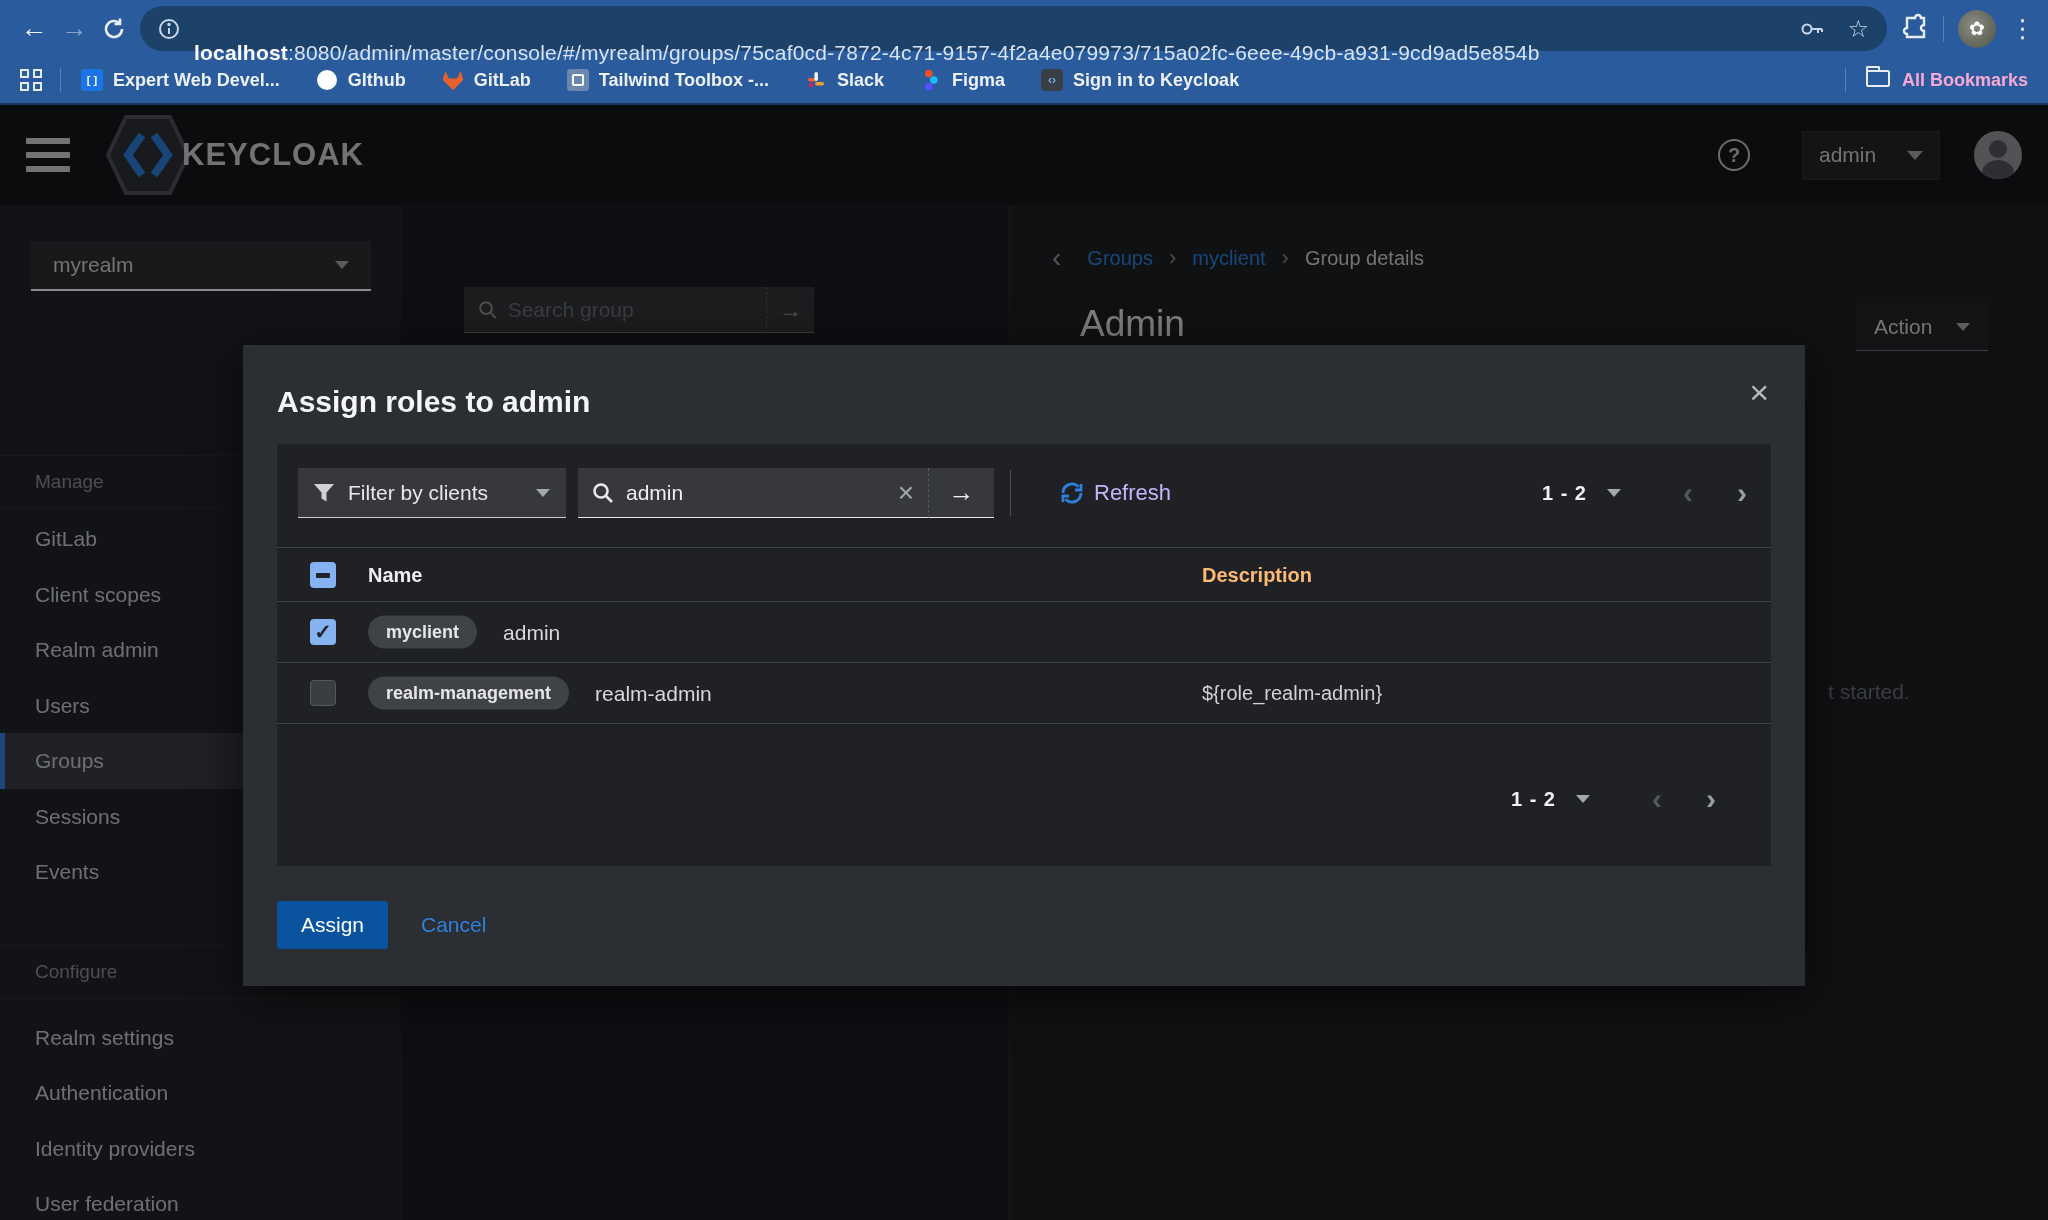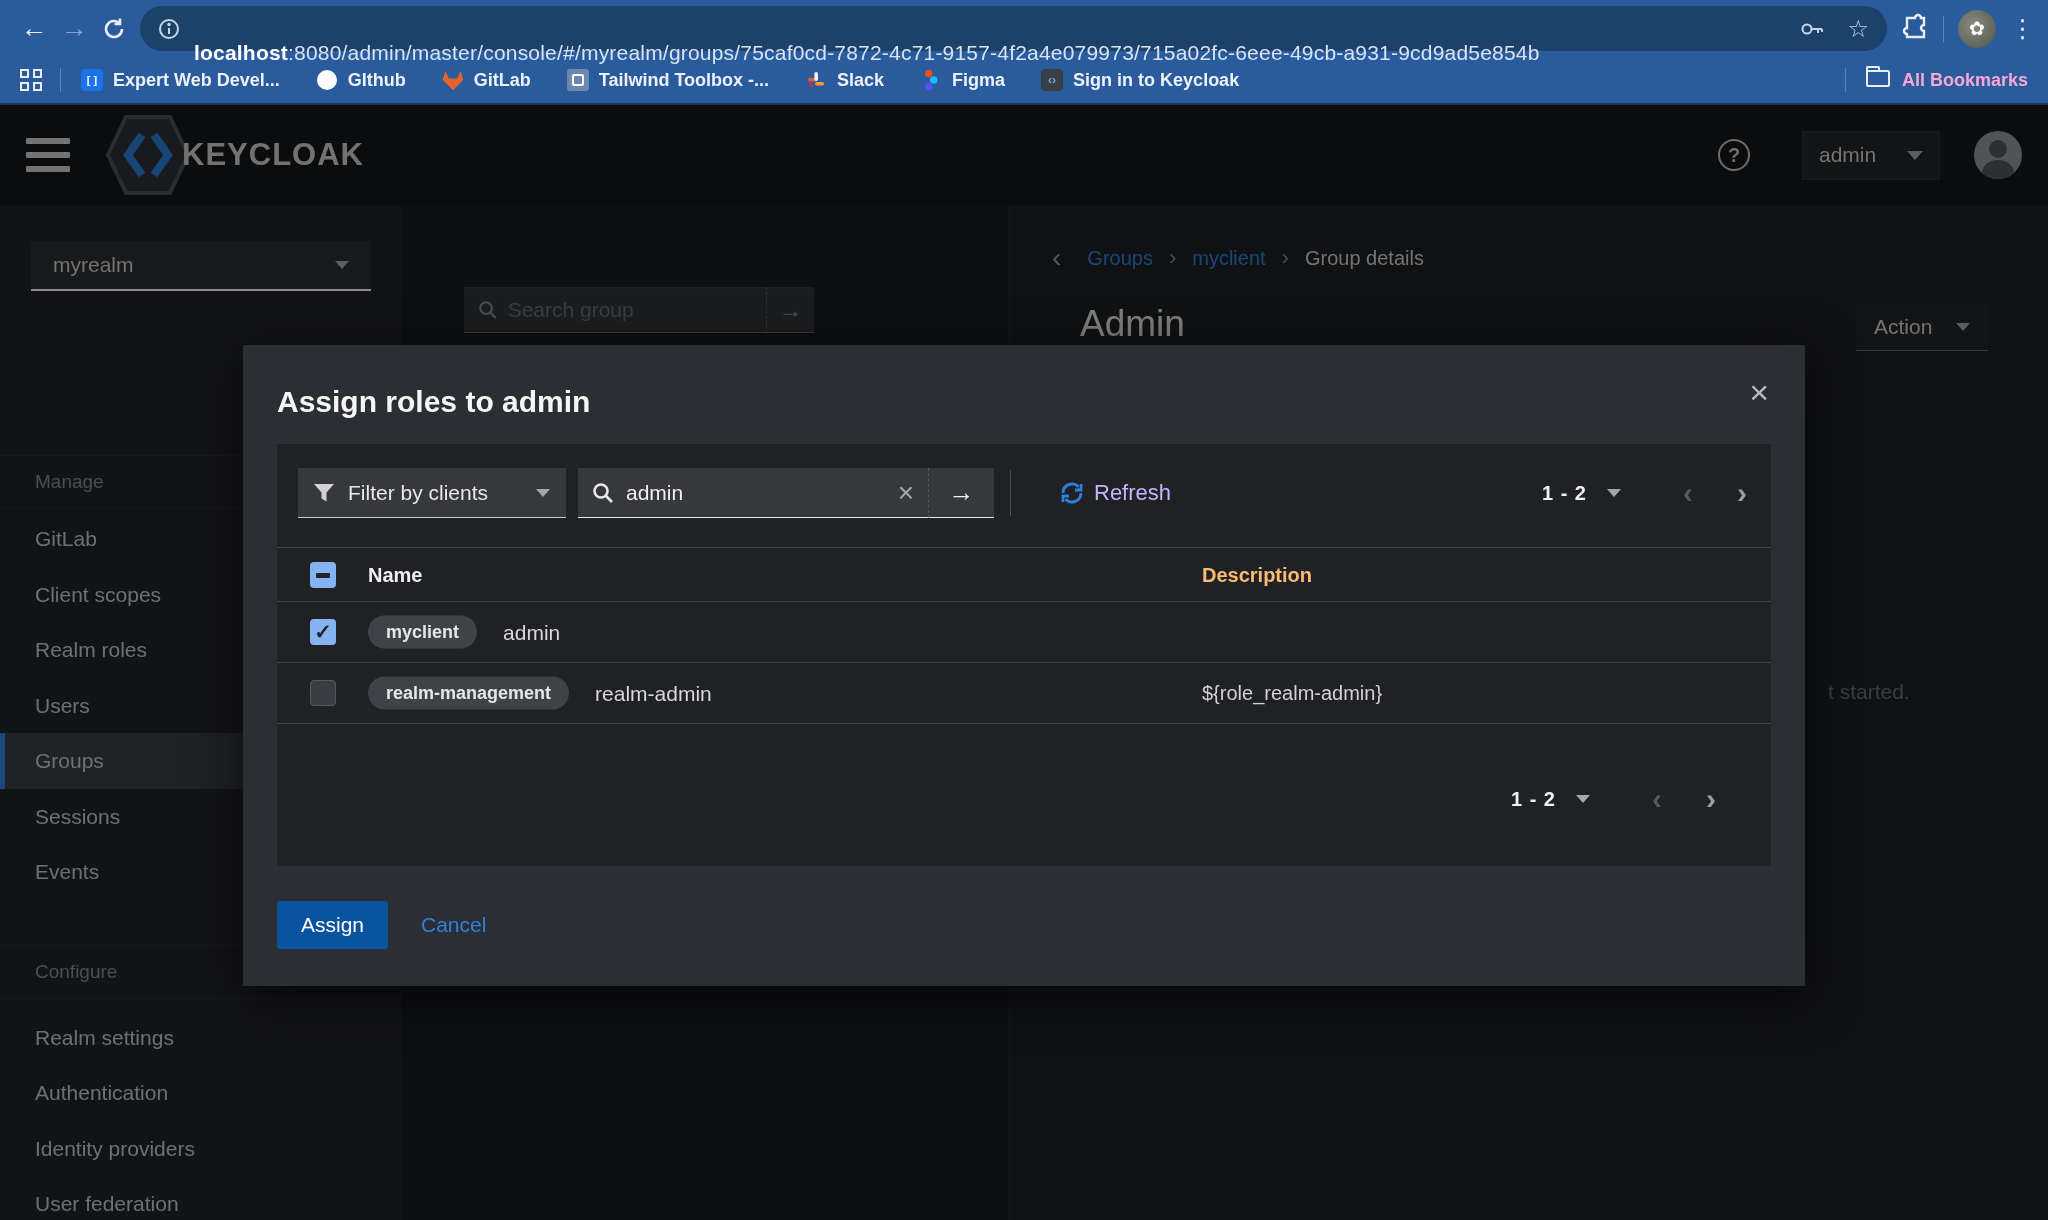--- a/index.html
+++ b/index.html
@@ -273,21 +273,21 @@
 
     <div class="sidebar">
       <div class="realm-select">
         <span>myrealm</span>
         <span class="caret"></span>
       </div>
 
       <div class="nav-section-label" style="top:250px;">Manage</div>
       <div class="nav-item" style="top:306px;">GitLab</div>
       <div class="nav-item" style="top:362px;">Client scopes</div>
-      <div class="nav-item" style="top:417px;">Realm roles</div>
+      <div class="nav-item" style="top:417px;">Realm admin</div>
       <div class="nav-item" style="top:473px;">Users</div>
       <div class="nav-item selected" style="top:528px;">Groups</div>
       <div class="nav-item" style="top:584px;">Sessions</div>
       <div class="nav-item" style="top:639px;">Events</div>
 
       <div class="nav-section-label" style="top:740px;">Configure</div>
       <div class="nav-item" style="top:805px;">Realm settings</div>
       <div class="nav-item" style="top:860px;">Authentication</div>
       <div class="nav-item" style="top:916px;">Identity providers</div>
       <div class="nav-item" style="top:971px;">User federation</div>

